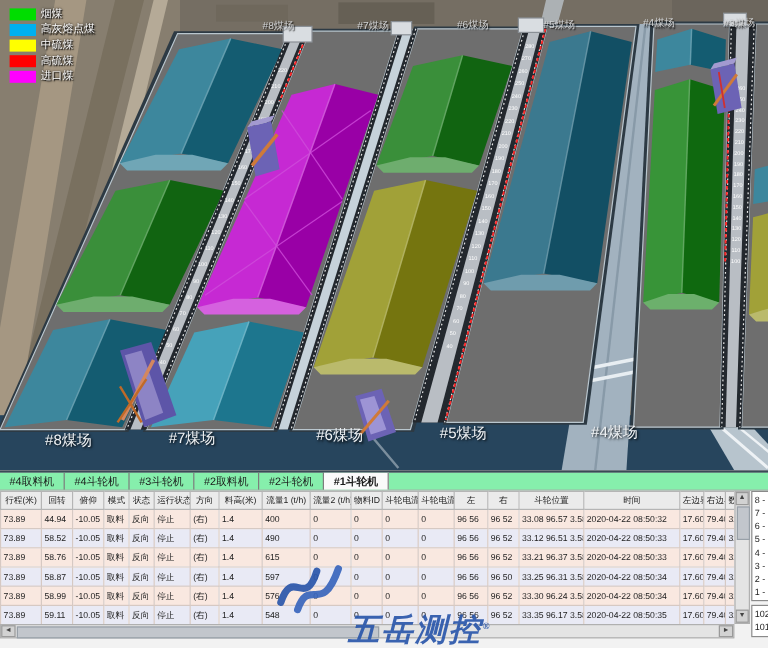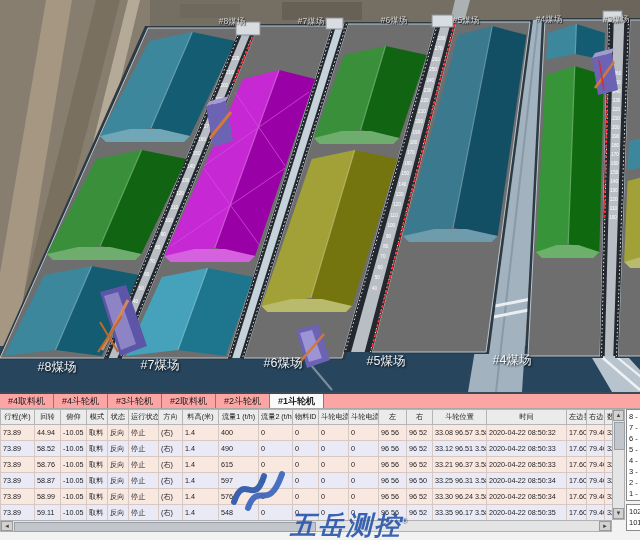--- a/index.html
+++ b/index.html
@@ -10,21 +10,21 @@
   .scene svg{display:block;}
   .legend{position:absolute;top:6px;left:8px;z-index:5;}
   .legend .row{display:flex;align-items:center;margin-bottom:2px;height:11px;}
   .legend .sw{width:22px;height:10px;margin-right:4px;flex:none;}
   .legend .lb{font-size:9px;color:#fff;text-shadow:1px 1px 1px #000,0 0 2px #000;white-space:nowrap;}
   .yardlab{position:absolute;transform:translateX(-50%);white-space:nowrap;z-index:4;}
   .yardlab.top{font-size:8.5px;color:#cfd1d3;text-shadow:1px 1px 1px rgba(0,0,0,.8);}
   .yardlab.bot{font-size:12.5px;color:#f0f3f5;text-shadow:1px 1px 2px rgba(0,0,0,.9);}
   
   .panel{position:absolute;top:392px;left:0;width:640px;height:148px;background:#f2f2f2;border-top:2px solid #3a4a56;box-sizing:border-box;}
-  .tabs{position:absolute;top:0;left:0;width:640px;height:15px;display:flex;align-items:stretch;background:#fca5a5;border-bottom:1px solid #a8a8a8;box-sizing:border-box;}
+  .tabs{position:absolute;top:0;left:0;width:640px;height:15px;display:flex;align-items:stretch;background:#86efac;border-bottom:1px solid #a8a8a8;box-sizing:border-box;}
   .tab{font-size:9px;color:#1a1a1a;padding:0 8px;display:flex;align-items:center;border-right:1px solid #7d7d7d;cursor:default;white-space:nowrap;}
   .tab.active{font-weight:bold;background:#fafafa;text-align:center;}
   .tblwrap{position:absolute;top:15px;left:0;width:612px;height:111px;overflow:hidden;background:#fff;}
   table{border-collapse:collapse;table-layout:fixed;width:612px;font-size:7.2px;color:#222;}
   th{background:#ebebeb;border:1px solid #b5b5b5;height:14px;font-weight:normal;text-align:center;padding:0 2px;white-space:nowrap;overflow:hidden;}
   td{border:1px solid #d6c9c3;height:15px;padding:0 2px;white-space:nowrap;overflow:hidden;}
   tr.alt0 td{background:#f9e8e0;}
   tr.alt1 td{background:#e9eaf5;}
   .vscroll{position:absolute;left:612px;top:15px;width:13px;height:111px;background:#e4e4e4;border:1px solid #b0b0b0;box-sizing:border-box;}
   .hscroll{position:absolute;left:0;top:126px;width:612px;height:12px;background:#e4e4e4;border:1px solid #b0b0b0;box-sizing:border-box;}
@@ -267,20 +267,42 @@
       </g>
 
       <g>
         <rect x="236" y="22" width="24" height="13" fill="#d9dde1" stroke="#8a9096"></rect>
         <rect x="326" y="18" width="17" height="11" fill="#d9dde1" stroke="#8a9096"></rect>
         <rect x="432" y="15" width="21" height="12" fill="#d9dde1" stroke="#8a9096"></rect>
         <rect x="603" y="11" width="19" height="11" fill="#d9dde1" stroke="#8a9096"></rect>
       </g>
     </svg>
 
+    <div class="legend">
+        <div class="row">
+          <div class="sw" style="background: rgb(0, 221, 0);"></div>
+          <div class="lb">烟煤</div>
+        </div>
+        <div class="row">
+          <div class="sw" style="background: rgb(0, 176, 240);"></div>
+          <div class="lb">高灰熔点煤</div>
+        </div>
+        <div class="row">
+          <div class="sw" style="background: rgb(255, 255, 0);"></div>
+          <div class="lb">中硫煤</div>
+        </div>
+        <div class="row">
+          <div class="sw" style="background: rgb(255, 0, 0);"></div>
+          <div class="lb">高硫煤</div>
+        </div>
+        <div class="row">
+          <div class="sw" style="background: rgb(255, 0, 255);"></div>
+          <div class="lb">进口煤</div>
+        </div>
+      </div>
 
   <div class="yardlab top" style="left: 232px; top: 16px;">#8煤场</div>
       <div class="yardlab top" style="left: 311px; top: 16px;">#7煤场</div>
       <div class="yardlab top" style="left: 394px; top: 15px;">#6煤场</div>
       <div class="yardlab top" style="left: 466px; top: 15px;">#5煤场</div>
       <div class="yardlab top" style="left: 549px; top: 14px;">#4煤场</div>
       <div class="yardlab top" style="left: 616px; top: 14px;">#3煤场</div>
       <div class="yardlab bot" style="left: 57px; top: 359px;">#8煤场</div>
       <div class="yardlab bot" style="left: 160px; top: 357px;">#7煤场</div>
       <div class="yardlab bot" style="left: 283px; top: 355px;">#6煤场</div>

